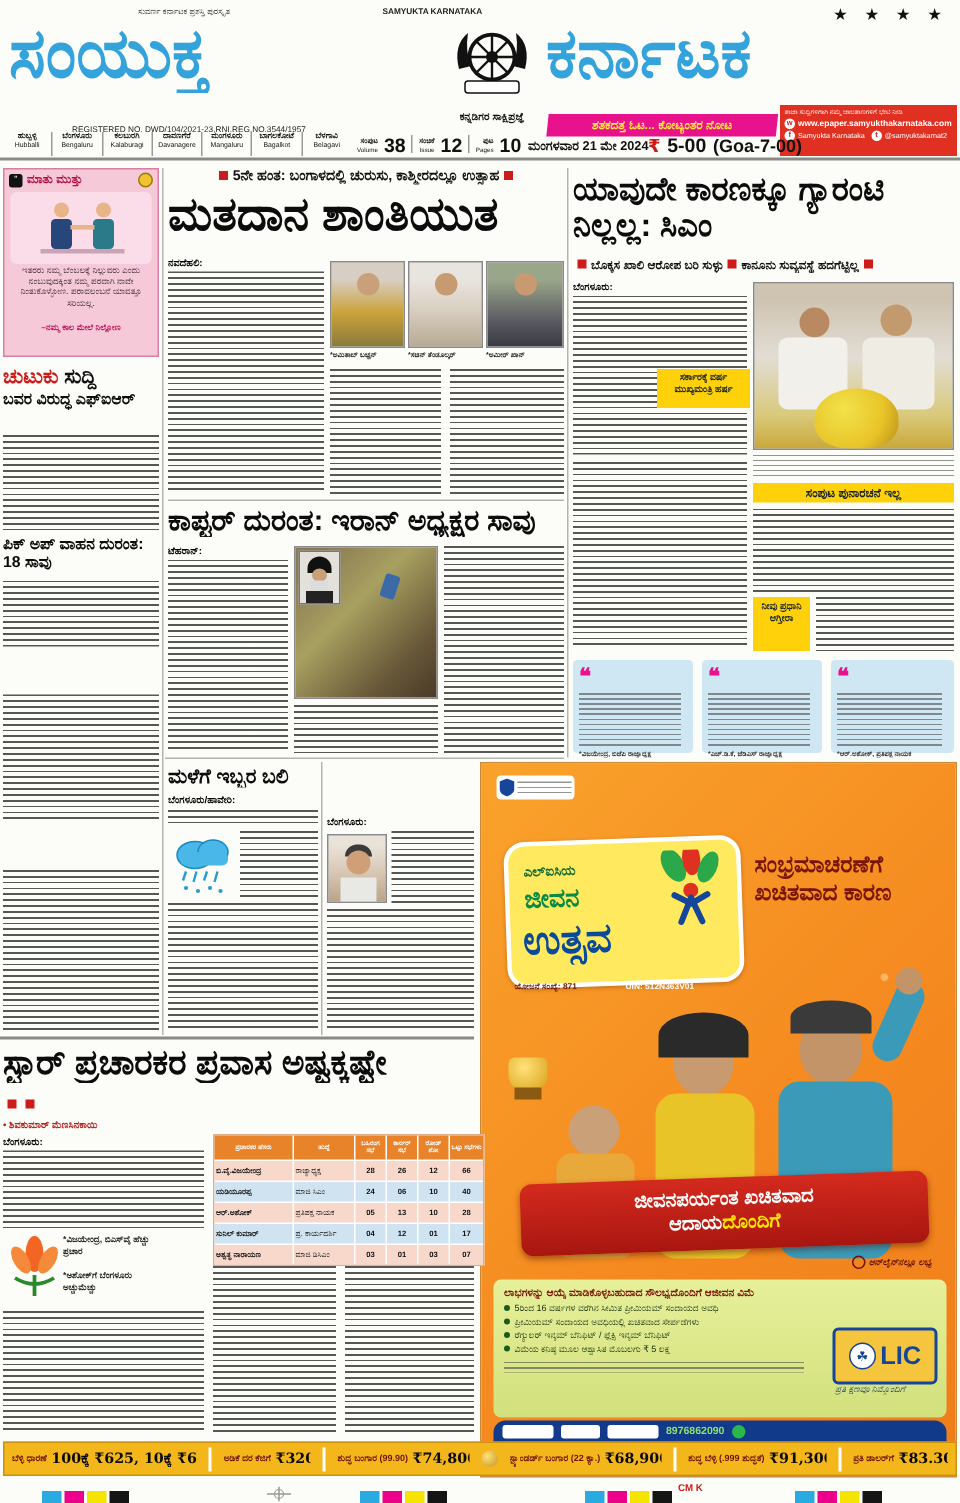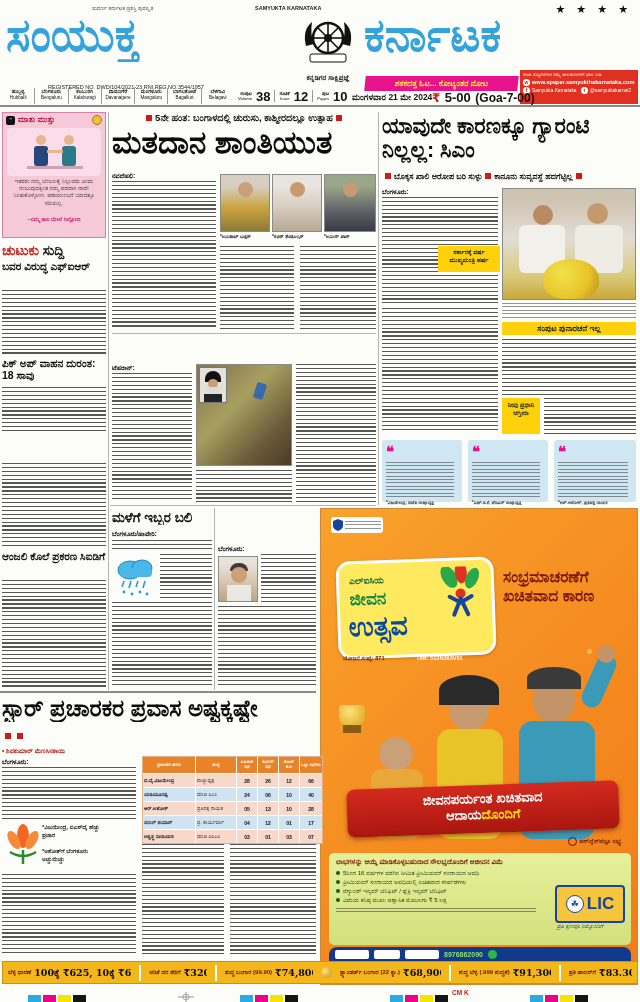--- a/index.html
+++ b/index.html
@@ -159,21 +159,20 @@
   </div>
 
   <div class="abs hl" style="left:2px;top:261px;width:104px;height:26px;font-size:10.5px;">ಬವರ ವಿರುದ್ಧ ಎಫ್‌ಐಆರ್</div>
   <div class="abs tb" style="left:2px;top:290px;width:104px;height:64px;"></div>
 
   <div class="abs hl" style="left:2px;top:358px;width:104px;height:26px;font-size:10.5px;">ಪಿಕ್ ಅಪ್ ವಾಹನ ದುರಂತ: 18 ಸಾವು</div>
   <div class="abs tb" style="left:2px;top:387px;width:104px;height:44px;"></div>
 
   <div class="abs tb" style="left:2px;top:463px;width:104px;height:84px;"></div>
 
-  <div class="abs hl" style="left:2px;top:551px;width:104px;height:26px;font-size:10.5px;">ಆಂಜಲಿ ಕೊಲೆ ಪ್ರಕರಣ ಸಿಐಡಿಗೆ</div>
   <div class="abs tb" style="left:2px;top:580px;width:104px;height:108px;"></div>
 
   <div class="vrule" style="left:108px;top:112px;height:578px;"></div>
 
   <div class="abs nowrap ctr" style="left:112px;top:112px;width:264px;font-size:9.5px;font-weight:bold;overflow:hidden;">
     <span class="kick-sq"></span><span>5ನೇ ಹಂತ: ಬಂಗಾಳದಲ್ಲಿ ಚುರುಸು, ಕಾಶ್ಮೀರದಲ್ಲೂ ಉತ್ಸಾಹ</span><span class="kick-sq"></span>
   </div>
   <div class="abs hl nowrap" style="left:112px;top:126px;width:264px;font-size:31px;">ಮತದಾನ ಶಾಂತಿಯುತ</div>
 
   <div class="abs dateline" style="left:112px;top:172px;">ನವದೆಹಲಿ:</div>
@@ -190,20 +189,21 @@
   </div>
   <div class="abs capbar" style="left:220px;top:234px;width:50px;">*ಅಮಿತಾಬ್ ಬಚ್ಚನ್</div>
   <div class="abs capbar" style="left:272px;top:234px;width:50px;">*ಸಚಿನ್ ತೆಂಡೂಲ್ಕರ್</div>
   <div class="abs capbar" style="left:324px;top:234px;width:52px;">*ಅಮೀರ್ ಖಾನ್</div>
 
   <div class="abs tb" style="left:220px;top:246px;width:74px;height:84px;"></div>
   <div class="abs tb" style="left:300px;top:246px;width:76px;height:84px;"></div>
 
   <div class="hrule" style="left:112px;top:333px;width:264px;"></div>
 
+  <div class="abs hl nowrap" style="left:112px;top:337px;width:264px;font-size:19px;">ಕಾಪ್ಟರ್ ದುರಂತ: ಇರಾನ್ ಅಧ್ಯಕ್ಷರ ಸಾವು</div>
 
   <div class="abs dateline" style="left:112px;top:364px;">ಟೆಹರಾನ್:</div>
   <div class="abs tb" style="left:112px;top:373px;width:80px;height:128px;"></div>
 
   <div class="ph" style="left:196px;top:364px;width:96px;height:102px;background:linear-gradient(135deg,#8a7a52 10%,#a8a060 40%,#6a5a3a 75%,#4a3a28);">
     <div style="position:absolute;left:58px;top:18px;width:10px;height:16px;background:#3a6aa8;border-radius:2px;transform:rotate(18deg);"></div>
     <div style="position:absolute;left:2px;top:2px;width:26px;height:34px;background:#e4e0da;border:1px solid #777;">
       <div style="position:absolute;left:5px;top:3px;width:16px;height:11px;border-radius:8px 8px 0 0;background:#111;"></div>
       <div style="position:absolute;left:8px;top:11px;width:10px;height:9px;border-radius:50%;background:#c9a078;"></div>
       <div style="position:absolute;left:7px;top:19px;width:12px;height:7px;background:#dcdcdc;"></div>

